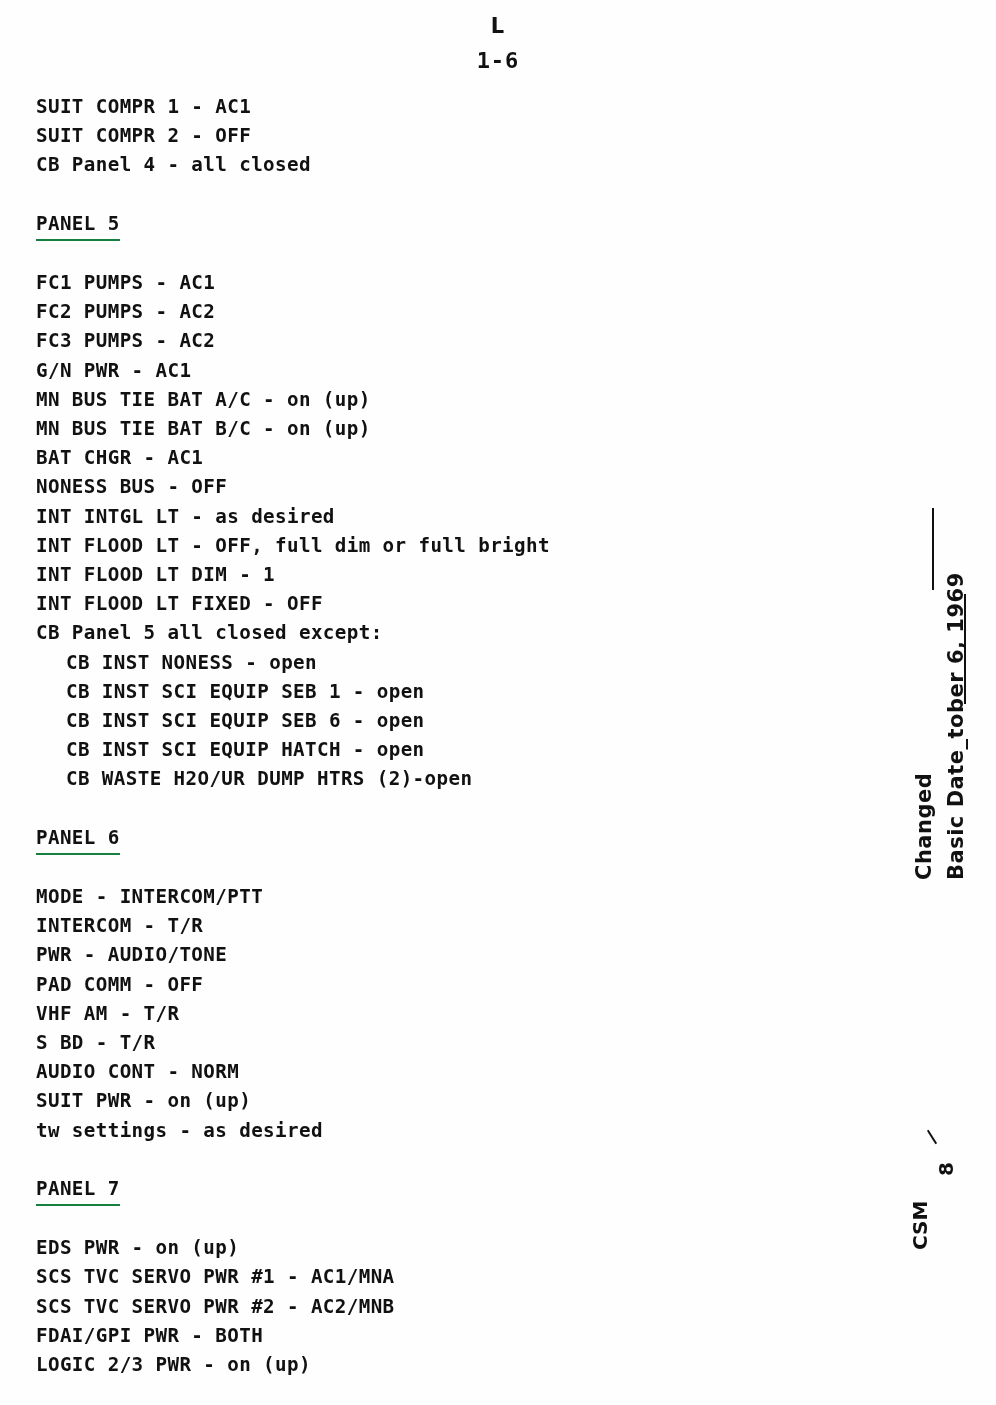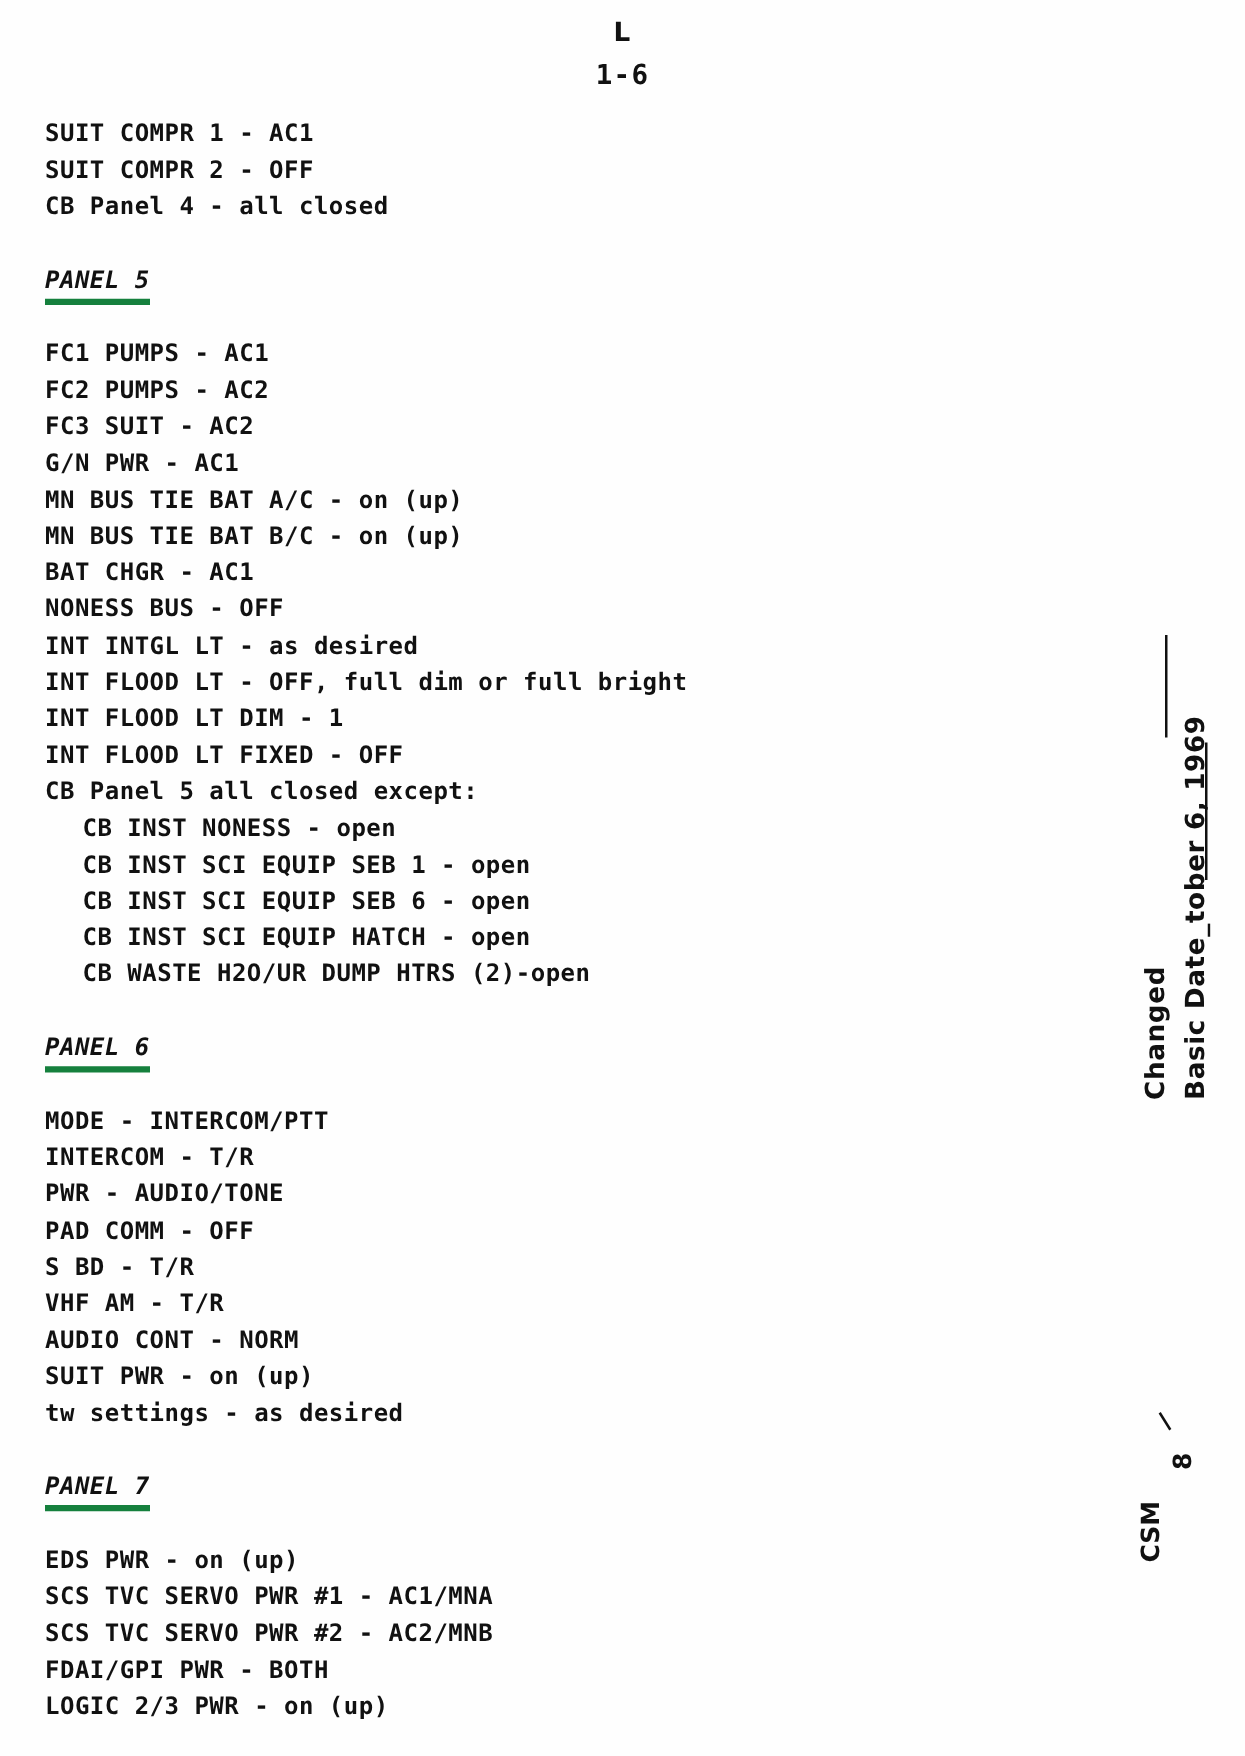--- a/index.html
+++ b/index.html
@@ -55,24 +55,23 @@
     letter-spacing: 0.4px;
   }
   .line.indent {
     padding-left: 30px;
   }
   .line.blank {
     height: 29.2px;
   }
   .line.heading {
     display: inline-block;
-    border-bottom: 5px solid #15803d;
+    border-bottom: 2px solid #15803d;
     padding-bottom: 1px;
     margin-bottom: 1px;
-    font-style: italic;
   }
   .heading-wrap {
     line-height: 29.2px;
     height: 30px;
   }
   .side-note {
     position: absolute;
     right: 28px;
     top: 470px;
     width: 70px;
@@ -163,21 +162,21 @@
     <div class="line">SUIT COMPR 1 - AC1</div>
     <div class="line">SUIT COMPR 2 - OFF</div>
     <div class="line">CB Panel 4 - all closed</div>
     <div class="line blank"></div>
     <div class="heading-wrap">
       <span class="line heading">PANEL 5</span>
     </div>
     <div class="line blank"></div>
     <div class="line">FC1 PUMPS - AC1</div>
     <div class="line">FC2 PUMPS - AC2</div>
-    <div class="line">FC3 SUIT - AC2</div>
+    <div class="line">FC3 PUMPS - AC2</div>
     <div class="line">G/N PWR - AC1</div>
     <div class="line">MN BUS TIE BAT A/C - on (up)</div>
     <div class="line">MN BUS TIE BAT B/C - on (up)</div>
     <div class="line">BAT CHGR - AC1</div>
     <div class="line">NONESS BUS - OFF</div>
     <div class="line">INT INTGL LT - as desired</div>
     <div class="line">INT FLOOD LT - OFF, full dim or full bright</div>
     <div class="line">INT FLOOD LT DIM - 1</div>
     <div class="line">INT FLOOD LT FIXED - OFF</div>
     <div class="line">CB Panel 5 all closed except:</div>
@@ -188,22 +187,22 @@
     <div class="line indent">CB WASTE H2O/UR DUMP HTRS (2)-open</div>
     <div class="line blank"></div>
     <div class="heading-wrap">
       <span class="line heading">PANEL 6</span>
     </div>
     <div class="line blank"></div>
     <div class="line">MODE - INTERCOM/PTT</div>
     <div class="line">INTERCOM - T/R</div>
     <div class="line">PWR - AUDIO/TONE</div>
     <div class="line">PAD COMM - OFF</div>
+    <div class="line">VHF AM - T/R</div>
     <div class="line">S BD - T/R</div>
-    <div class="line">VHF AM - T/R</div>
     <div class="line">AUDIO CONT - NORM</div>
     <div class="line">SUIT PWR - on (up)</div>
     <div class="line">tw settings - as desired</div>
     <div class="line blank"></div>
     <div class="heading-wrap">
       <span class="line heading">PANEL 7</span>
     </div>
     <div class="line blank"></div>
     <div class="line">EDS PWR - on (up)</div>
     <div class="line">SCS TVC SERVO PWR #1 - AC1/MNA</div>

